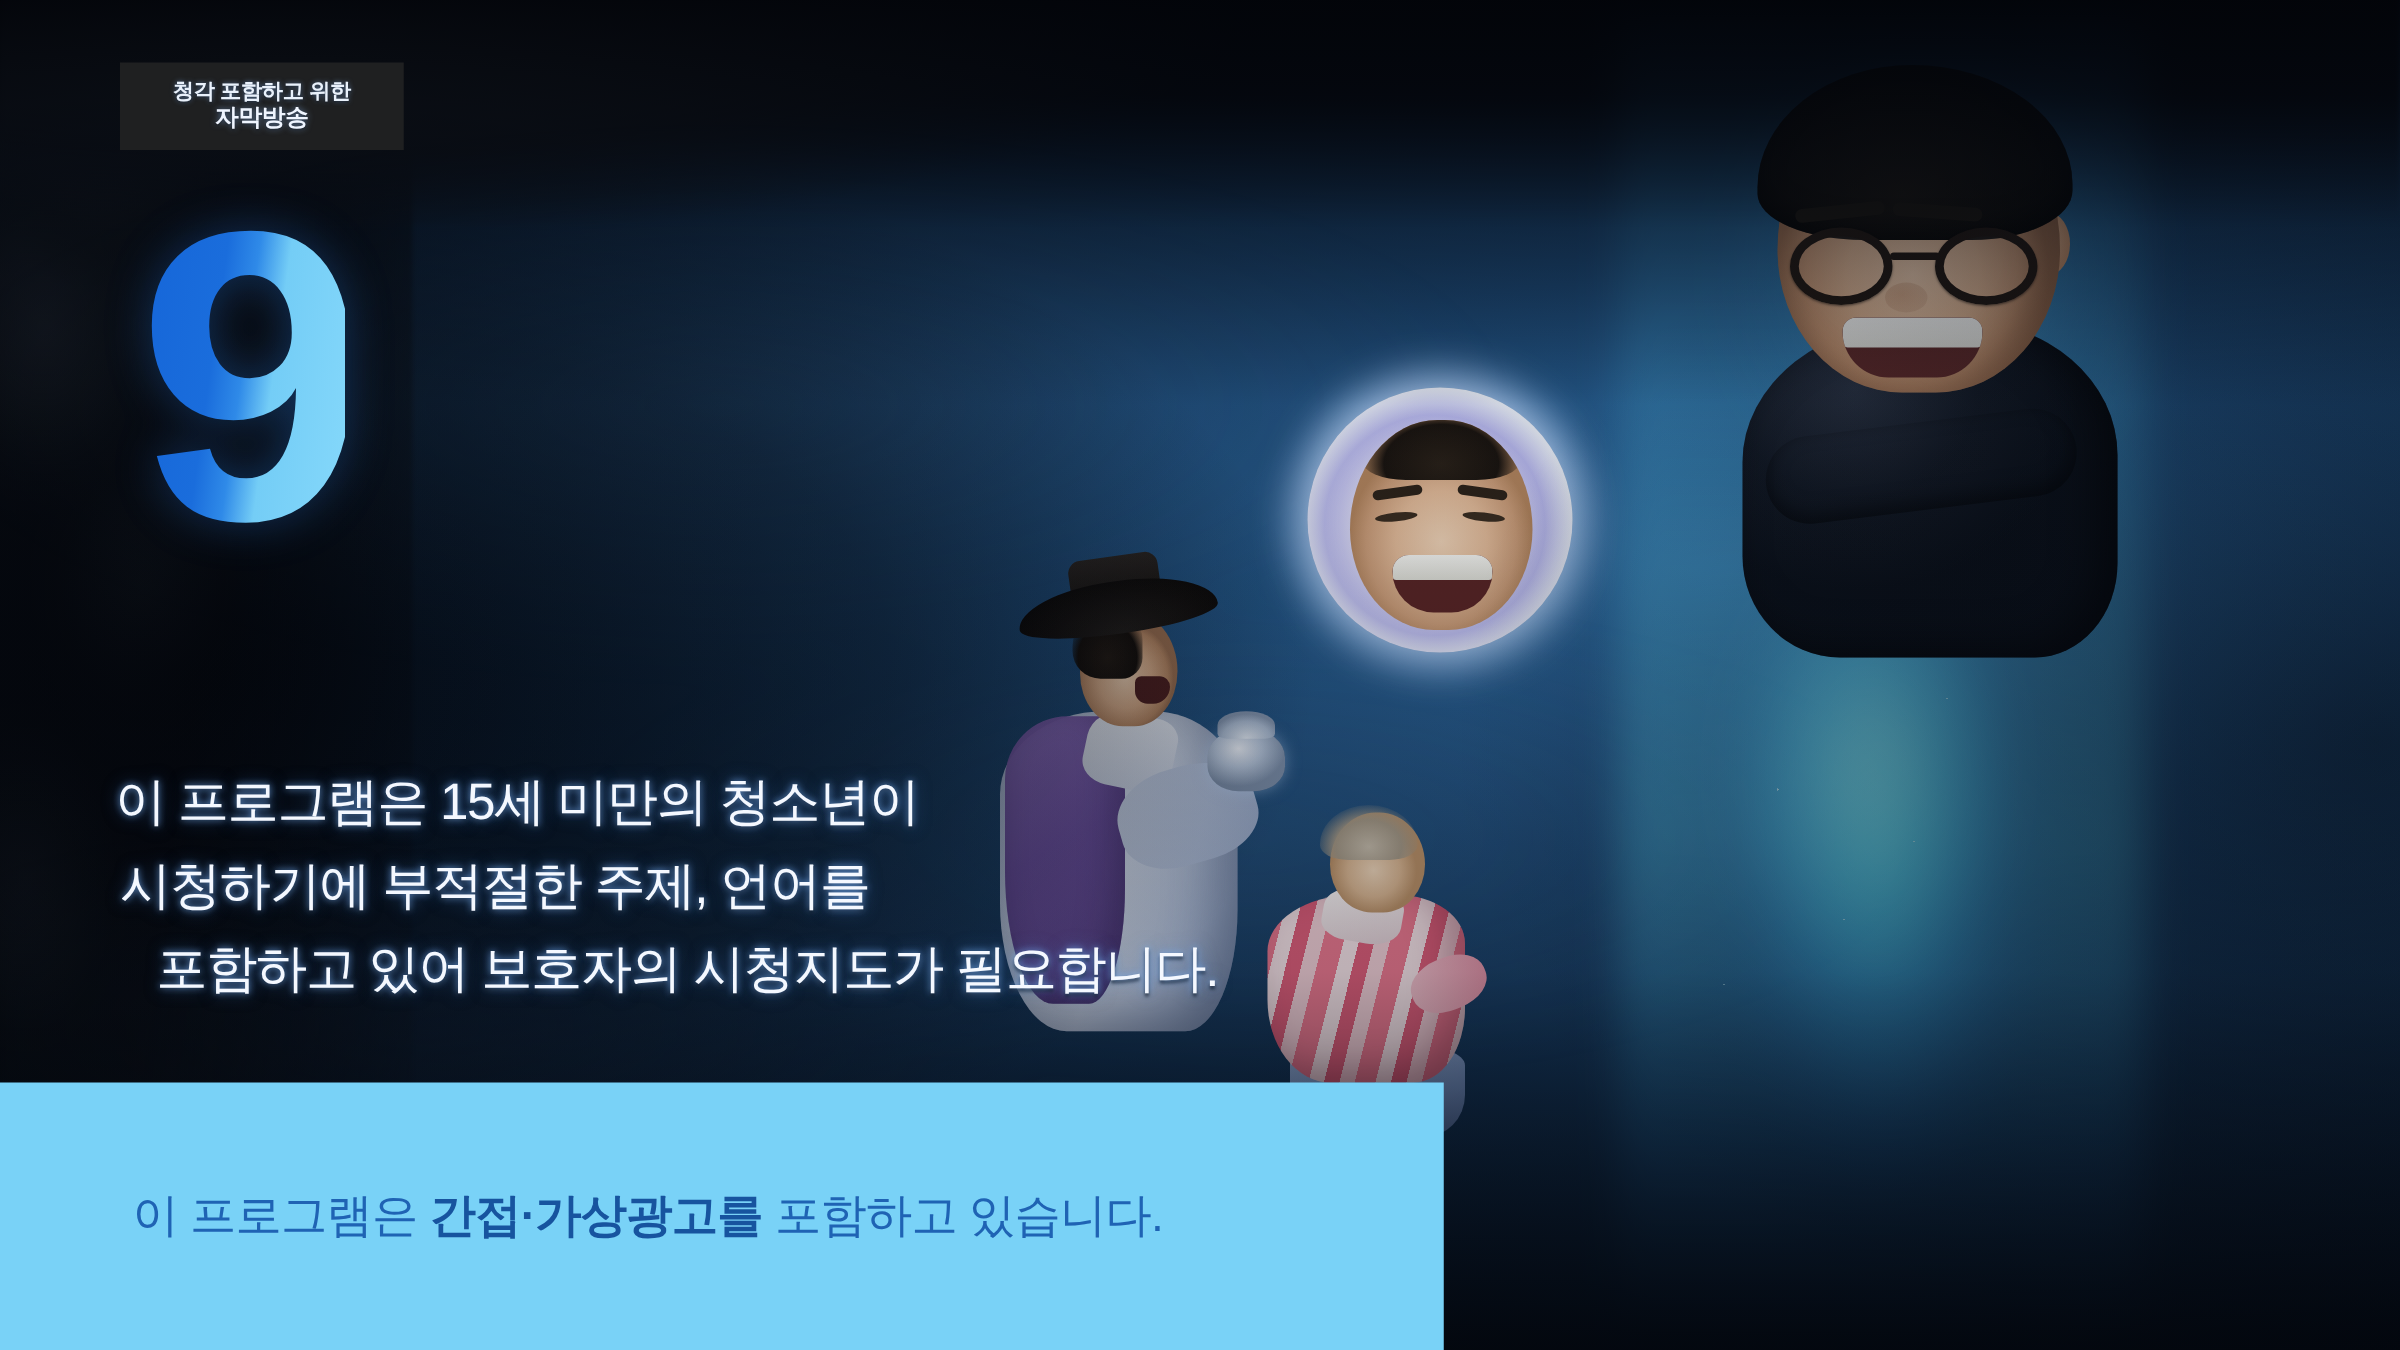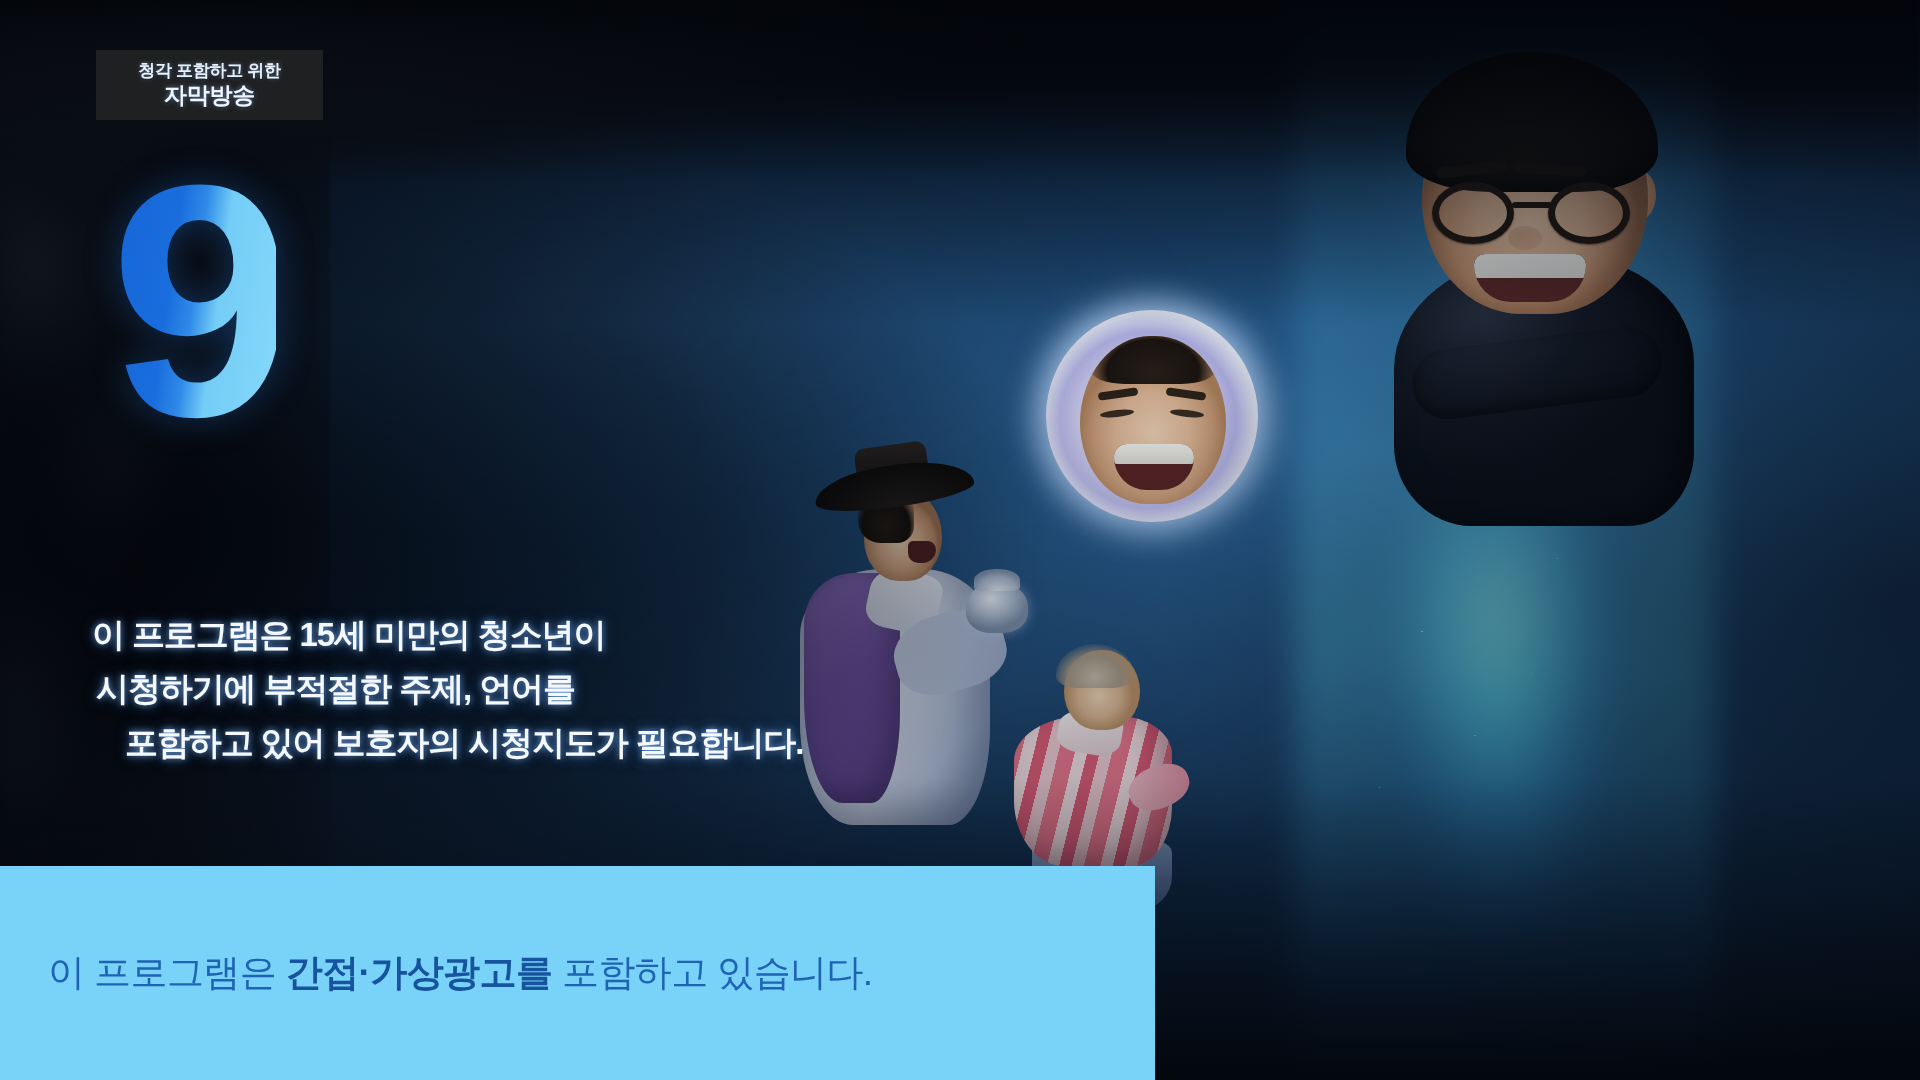--- a/index.html
+++ b/index.html
@@ -320,21 +320,21 @@
     display:flex; flex-direction:column; align-items:center; justify-content:center;
     gap:2px;
   }
   .cc-line1{
     font-size:17px; font-weight:700; letter-spacing:-.3px;
     color:#e9f1fb;
     text-shadow:0 0 4px rgba(140,190,255,.55), 0 1px 2px rgba(0,0,0,.8);
     line-height:1.1;
   }
   .cc-line2{
-    font-size:23px; font-weight:800; letter-spacing:-.3px;
+    font-size:19px; font-weight:800; letter-spacing:-.3px;
     color:#eff5ff;
     text-shadow:0 0 5px rgba(150,195,255,.6), 0 1px 2px rgba(0,0,0,.85);
     line-height:1.1;
   }
 
   
   .rating-num{
     position:absolute; left:110px; top:136px;
     font-size:330px; font-weight:800; line-height:1;
     letter-spacing:-18px;
@@ -344,39 +344,39 @@
     -webkit-text-fill-color:transparent; color:transparent;
     filter:drop-shadow(0 0 18px rgba(40,120,220,.35));
     user-select:none;
   }
 
   
   .advisory{
     position:absolute; left:92px; top:608px; width:900px;
   }
   .advisory p{
-    font-size:33px; font-weight:700; letter-spacing:-1.1px;
+    font-size:41px; font-weight:400; letter-spacing:-1.1px;
     color:#f4f8ff; line-height:1.63;
     text-shadow:
       0 0 6px rgba(120,175,245,.85),
       0 0 14px rgba(70,130,210,.55),
       0 2px 3px rgba(0,0,0,.85);
     white-space:nowrap;
   }
   .advisory p.l2{ padding-left:4px; }
   .advisory p.l3{ padding-left:8px;margin-left:25px; }
 
   
   .ad-banner{
     position:absolute; left:0px; top:866px; width:1155px; height:214px;
     background:#79d2f7;
     display:flex; align-items:center;
   }
   .ad-text{
-    padding-left:48px;
+    padding-left:106px;
     font-size:37px; letter-spacing:-.6px; line-height:1.2;
     color:#1f63b4; white-space:nowrap;
     font-weight:500;
   }
   .ad-text .em{ font-weight:800; color:#17549f; }
 
 </style>
 </head>
 <body>
 

